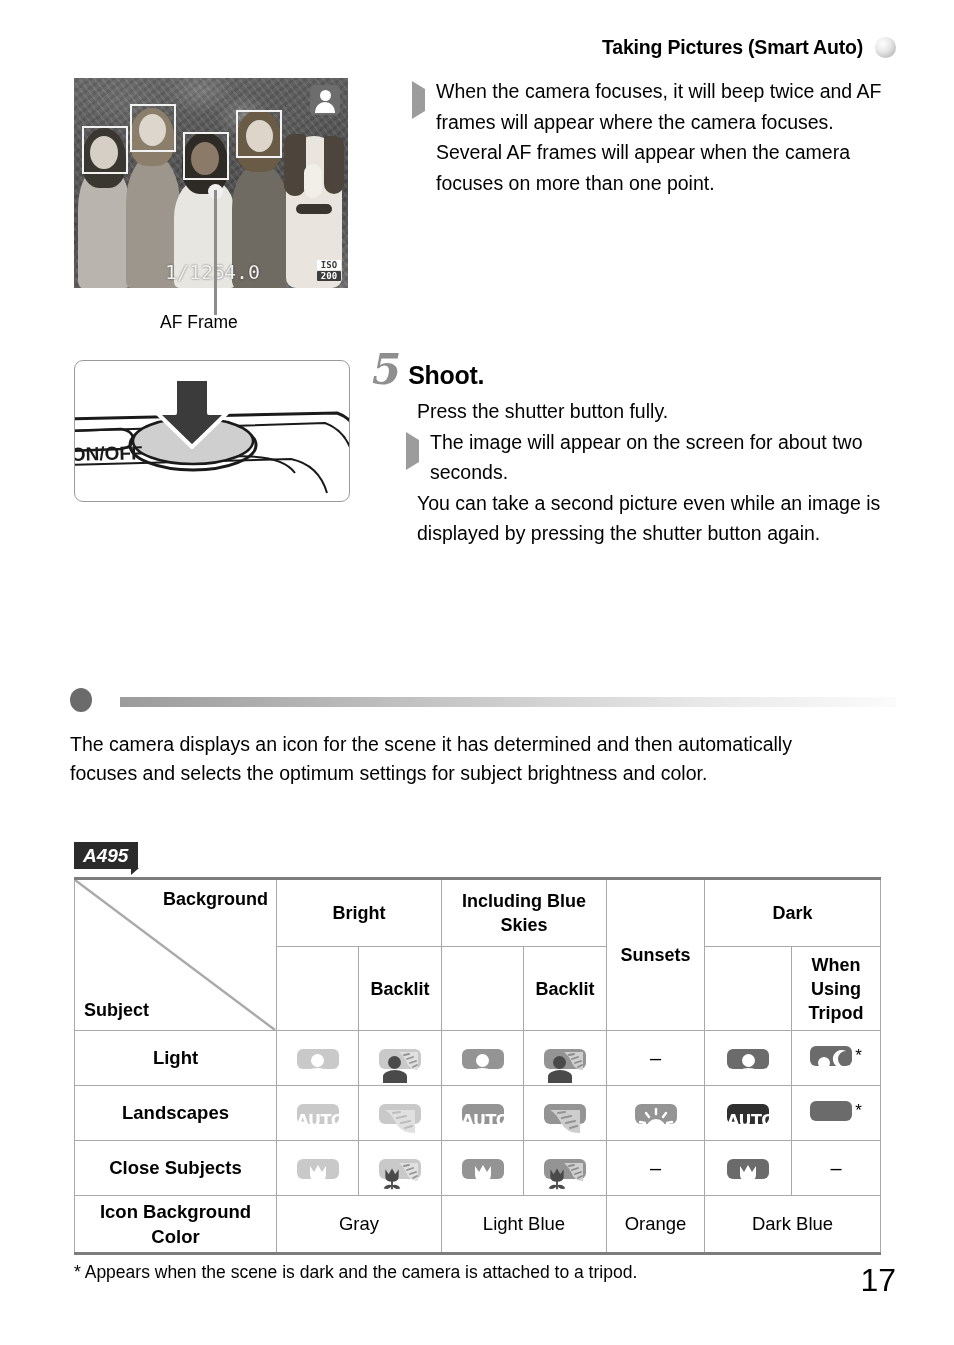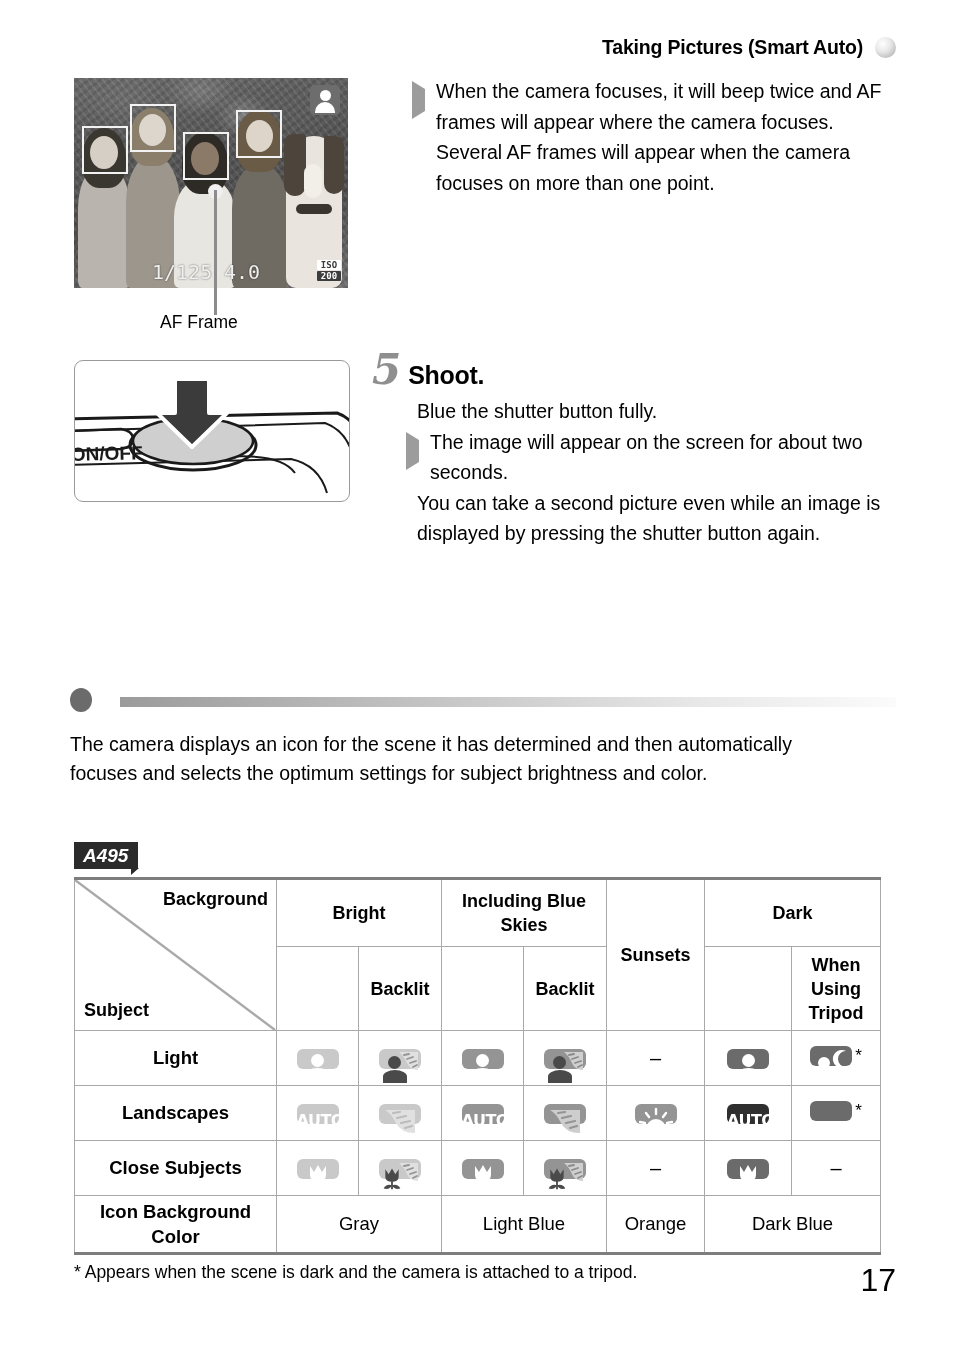--- a/index.html
+++ b/index.html
@@ -133,21 +133,21 @@
   }
   .lcd-shutter, .lcd-aperture {
     position: absolute;
     bottom: 0;
     font-family: "DejaVu Sans Mono", monospace;
     font-size: 20px;
     color: #f0f0f0;
     letter-spacing: 0px;
     text-shadow: 0 0 2px rgba(0,0,0,0.6);
   }
-  .lcd-shutter { left: 78px; }
+  .lcd-shutter { left: 91px; }
   .lcd-aperture { left: 150px; }
   .lcd-iso {
     position: absolute;
     right: 7px;
     bottom: 3px;
     width: 24px;
     text-align: center;
     font-family: "DejaVu Sans Mono", monospace;
     font-size: 9px;
     line-height: 10px;
@@ -534,21 +534,21 @@
 </div>
 
 <div class="step-block">
   <div class="step-head">
     <span class="step-num">5</span>
     <span class="step-title">Shoot.</span>
   </div>
   <ul class="blist step-list">
     <li class="bitem">
       <span class="mk"><span class="mk-dot"></span></span>
-      <span class="txt">Blue the shutter button fully.</span>
+      <span class="txt">Press the shutter button fully.</span>
     </li>
     <li class="bitem">
       <span class="mk"><span class="mk-tri"></span></span>
       <span class="txt">The image will appear on the screen for about two seconds.</span>
     </li>
     <li class="bitem">
       <span class="mk"><span class="mk-dot"></span></span>
       <span class="txt">You can take a second picture even while an image is displayed by pressing the shutter button again.</span>
     </li>
   </ul>

